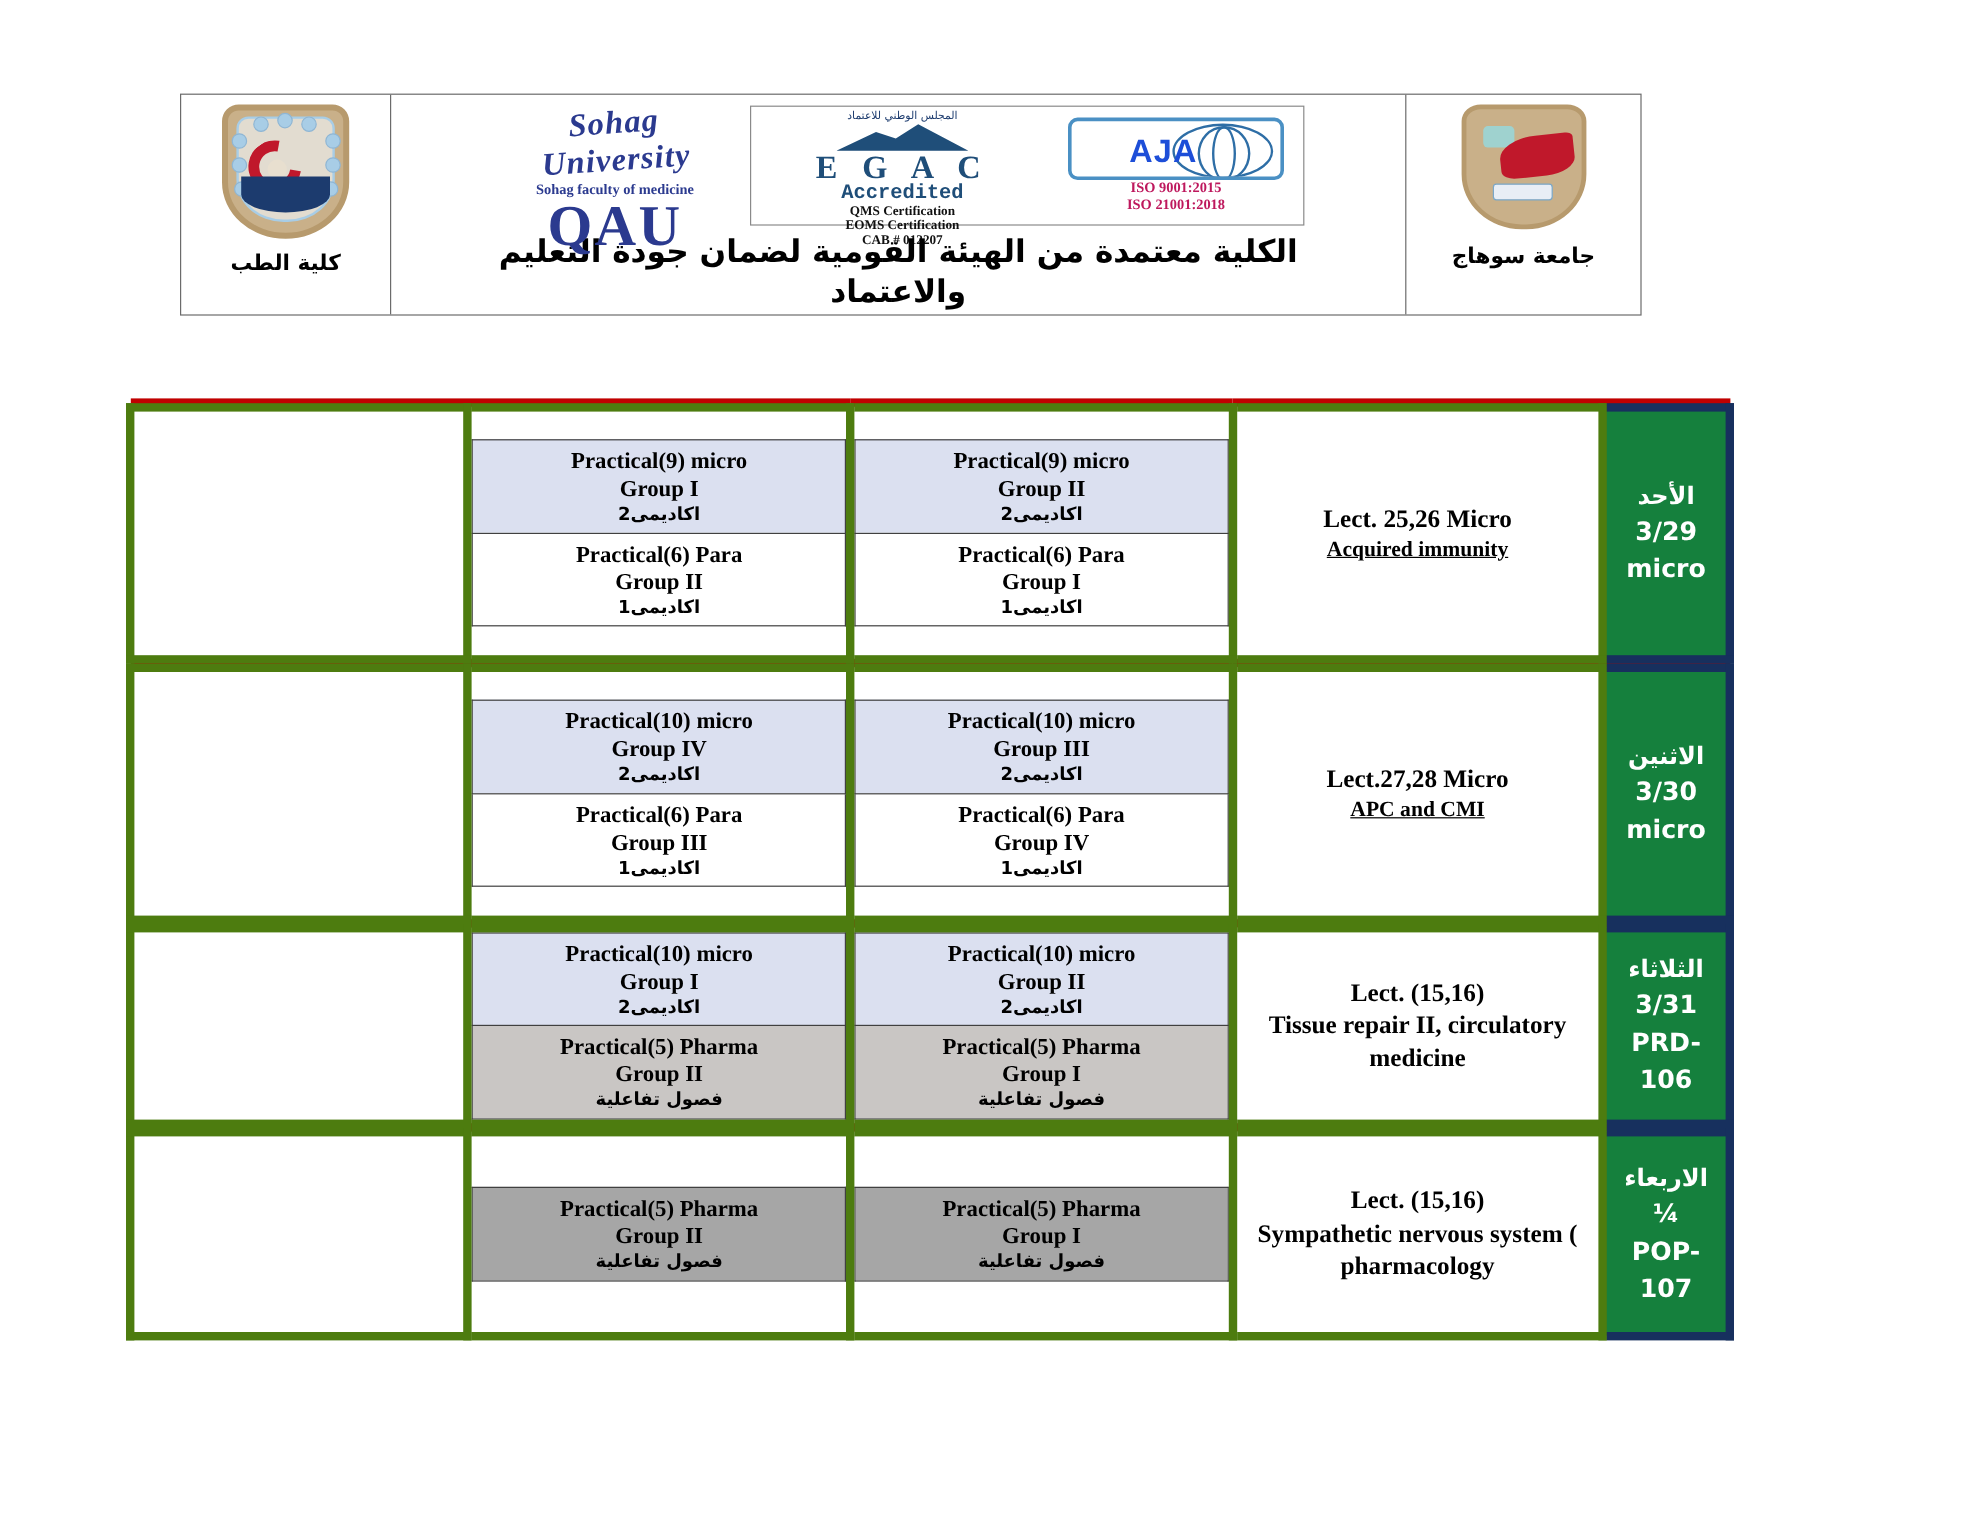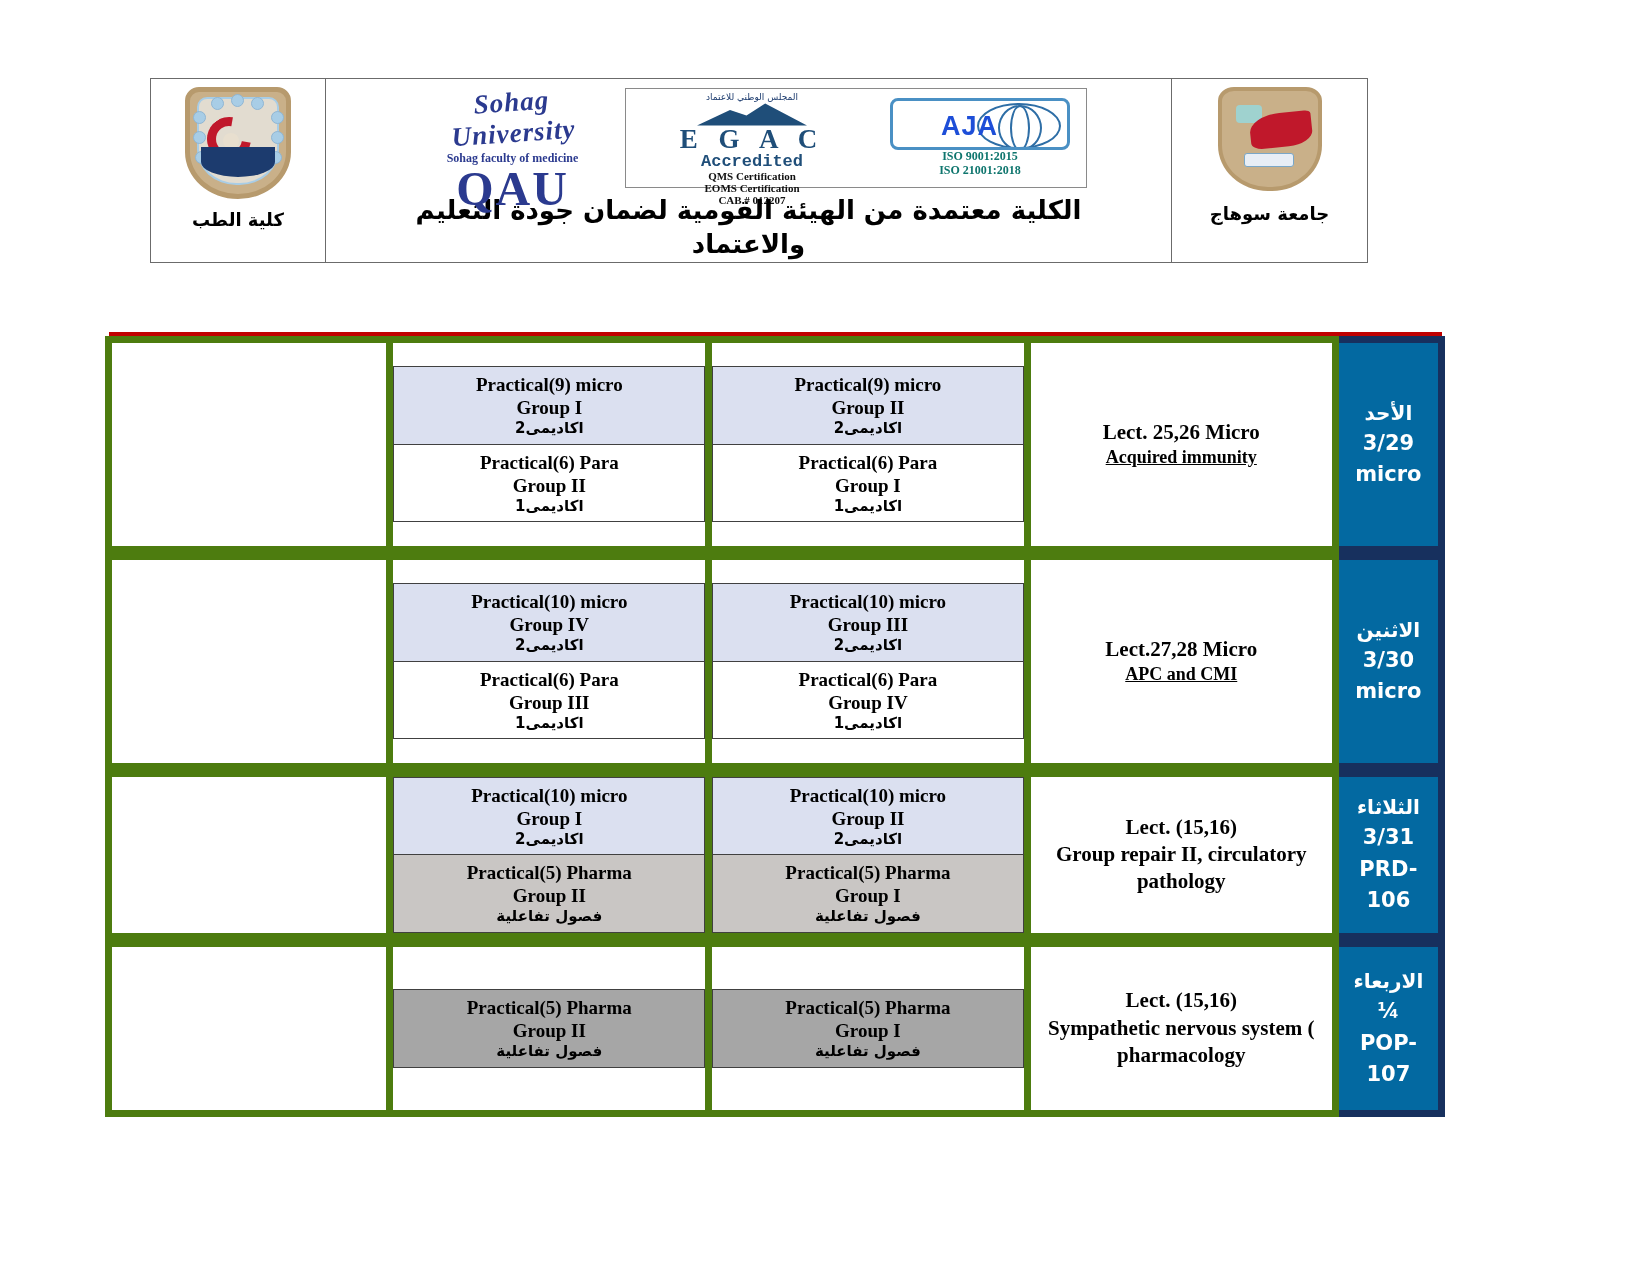--- a/index.html
+++ b/index.html
@@ -199,21 +199,21 @@
   .aja .globe:after { width: 16px; margin-left: -9px; }
   .aja .ajatext {
     position: absolute; left: 8px; top: 10px;
     font-family: Liberation Sans, sans-serif;
     font-weight: bold; font-size: 27px; color: #1d4ed8;
     letter-spacing: 1px;
     margin-left: 40px;
   }
   .aja .iso {
     font-family: "Liberation Serif", serif;
-    font-weight: bold; font-size: 12px; color: #0f766e; line-height: 1.15;
+    font-weight: bold; font-size: 12px; color: #be185d; line-height: 1.15;
   }
 
   
   .sohag-crest { position: relative; width: 120px; height: 112px; }
   .sohag-crest .sh {
     position: absolute; left: 8px; top: 2px;
     width: 104px; height: 104px;
     background: #c9b089;
     border: 4px solid #b79a6d;
     border-radius: 16px 16px 48% 48% / 14px 14px 44% 44%;
@@ -280,21 +280,21 @@
   .lect {
     font-family: "Liberation Serif", serif;
     font-weight: bold;
     font-size: 21px;
     color: #000;
     line-height: 1.3;
   }
   .lect .sub-u { text-decoration: underline; font-size: 18px; }
 
   .day {
-    background: #0369a1;
+    background: #15803d;
     color: #ffffff;
     font-family: "DejaVu Sans", sans-serif;
     font-weight: bold;
     font-size: 21px;
     line-height: 1.5;
     border-color: #17305e !important;
   }
   .day .ar { font-size: 20px; direction: rtl; }
 
   .stack { width: 100%; border-collapse: collapse; table-layout: fixed; }
@@ -576,21 +576,21 @@
           <div class="ar">فصول تفاعلية</div>
         </div>
       </td>
     </tr>
               </tbody>
             </table>
     </td>
     <td class="bg-white">
       <div class="lect">
         <div>Lect. (15,16)</div>
-        <div class="sub-u" style="text-decoration: none; font-size: 21px;">Group repair II, circulatory pathology</div>
+        <div class="sub-u" style="text-decoration: none; font-size: 21px;">Tissue repair II, circulatory medicine</div>
       </div>
     </td>
     <td class="day">
       <div class="ar">الثلاثاء</div>
       <div>3/31</div>
       <div>PRD-106</div>
     </td>
   </tr>
         <tr class="redrow">
       <td></td>

